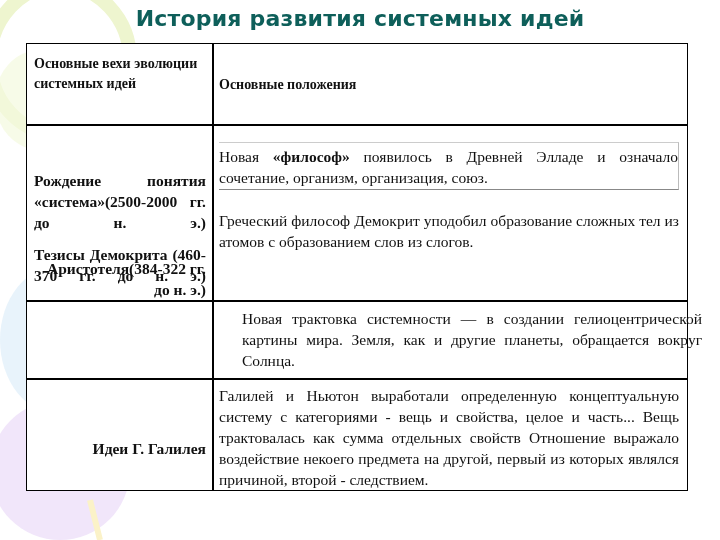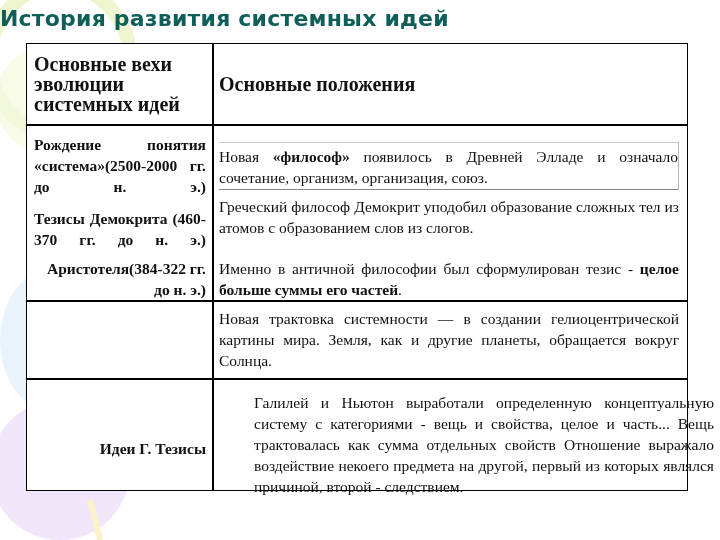--- a/index.html
+++ b/index.html
@@ -3,36 +3,36 @@
 <meta charset="utf-8">
 <style>
   html, body { margin: 0; padding: 0; }
   body {
     width: 720px; height: 540px; position: relative; overflow: hidden;
     background: #ffffff;
     font-family: "Liberation Serif", serif;
   }
   .bg { position: absolute; inset: 0; pointer-events: none; }
   .title {
-    position: absolute; left: 0; top: 6px; width: 720px; text-align: left;
+    position: absolute; left: 0; top: 6px; width: 720px; text-align: center;
     font-family: "DejaVu Sans", sans-serif; font-weight: bold; font-size: 22px;
     color: #0e5f5a; letter-spacing: 0.2px;
   }
   .tbl {
     position: absolute; left: 26px; top: 43px; width: 662px; height: 448px;
     border: 1.5px solid #000; box-sizing: border-box; background: #fff;
   }
   .vline { position: absolute; left: 185px; top: 0; bottom: 0; width: 1.5px; background: #000; }
   .hline { position: absolute; left: 0; right: 0; height: 1.5px; background: #000; }
   .cell { position: absolute; box-sizing: border-box; color: #111; font-size: 15.5px; line-height: 21px; }
   .lc { left: 7px; width: 172px; }
   .rc { left: 192px; width: 460px; text-align: justify; }
-  .hdr { font-size: 20px; font-weight: bold; }
+  .hdr { font-size: 14px; font-weight: bold; }
   .b { font-weight: bold; text-align: right; }
-  .just { text-align: justify; text-align-last: justify; }
+  .just { text-align: justify; text-align-last: justify; margin-top: 36px; }
   .boxed { border-top: 1px solid #ccc; border-right: 1px solid #bbb; border-bottom: 1.5px solid #888; padding: 3px 0 1px 0; }
 </style>
 </head>
 <body>
 
 <svg class="bg" width="720" height="540" viewBox="0 0 720 540">
   <ellipse cx="60" cy="60" rx="70" ry="75" fill="none" stroke="#eef5cf" stroke-width="14"></ellipse>
   <ellipse cx="40" cy="100" rx="45" ry="50" fill="#f3f9de" opacity="0.7"></ellipse>
   <ellipse cx="60" cy="340" rx="60" ry="75" fill="#e6f2fb" opacity="0.9"></ellipse>
   <ellipse cx="60" cy="470" rx="70" ry="70" fill="#efe3fa" opacity="0.9"></ellipse>
@@ -51,28 +51,25 @@
 
   <div class="cell lc hdr" style="top:10px; line-height:20px;">Основные вехи эволюции системных идей</div>
   <div class="cell hdr" style="left:192px; width:460px; top:30px; ">Основные положения</div>
 
   <div class="cell lc b just" style="top:90px;">Рождение понятия «система»(2500-2000 гг. до н. э.)</div>
   <div class="cell rc boxed" style="top:98px;">
     <span>Новая </span><span class="b">«философ»</span><span> появилось в Древней Элладе и означало сочетание, организм, организация, союз.</span>
   </div>
 
   <div class="cell lc b just" style="top:164px;">Тезисы Демокрита (460-370 гг. до н. э.)</div>
-  <div class="cell rc" style="top:152px;">Греческий философ Демокрит уподобил образование сложных тел из атомов с образованием слов из слогов.</div>
+  <div class="cell rc" style="top:166px;">Греческий философ Демокрит уподобил образование сложных тел из атомов с образованием слов из слогов.</div>
 
   <div class="cell lc b" style="top:214px;">Аристотеля(384-322 гг. до н. э.)</div>
-  <div class="cell rc" style="top:214px;">
-    <span>Именно в античной философии был сформулирован тезис - </span><span class="b">целое больше суммы его частей</span><span>.</span>
-  </div>
 
-  <div class="cell rc" style="top:264px;">Новая трактовка системности — в создании гелиоцентрической картины мира. Земля, как и другие планеты, обращается вокруг Солнца.</div>
+  <div class="cell rc" style="top:264px;margin-left:23px;">Новая трактовка системности — в создании гелиоцентрической картины мира. Земля, как и другие планеты, обращается вокруг Солнца.</div>
 
   <div class="cell lc b" style="top:340px; line-height:26px; white-space:pre;">
-    <div>Идеи Г. Тезисы</div>
+    <div>Идеи Г. Галилея</div>
     
     
   </div>
-  <div class="cell rc" style="top:348px;margin-left:35px;">Галилей и Ньютон выработали определенную концептуальную систему с категориями - вещь и свойства, целое и часть... Вещь трактовалась как сумма отдельных свойств Отношение выражало воздействие некоего предмета на другой, первый из которых являлся причиной, второй - следствием.</div>
+  <div class="cell rc" style="top:341px;">Галилей и Ньютон выработали определенную концептуальную систему с категориями - вещь и свойства, целое и часть... Вещь трактовалась как сумма отдельных свойств Отношение выражало воздействие некоего предмета на другой, первый из которых являлся причиной, второй - следствием.</div>
 </div>
 
 </body></html>

